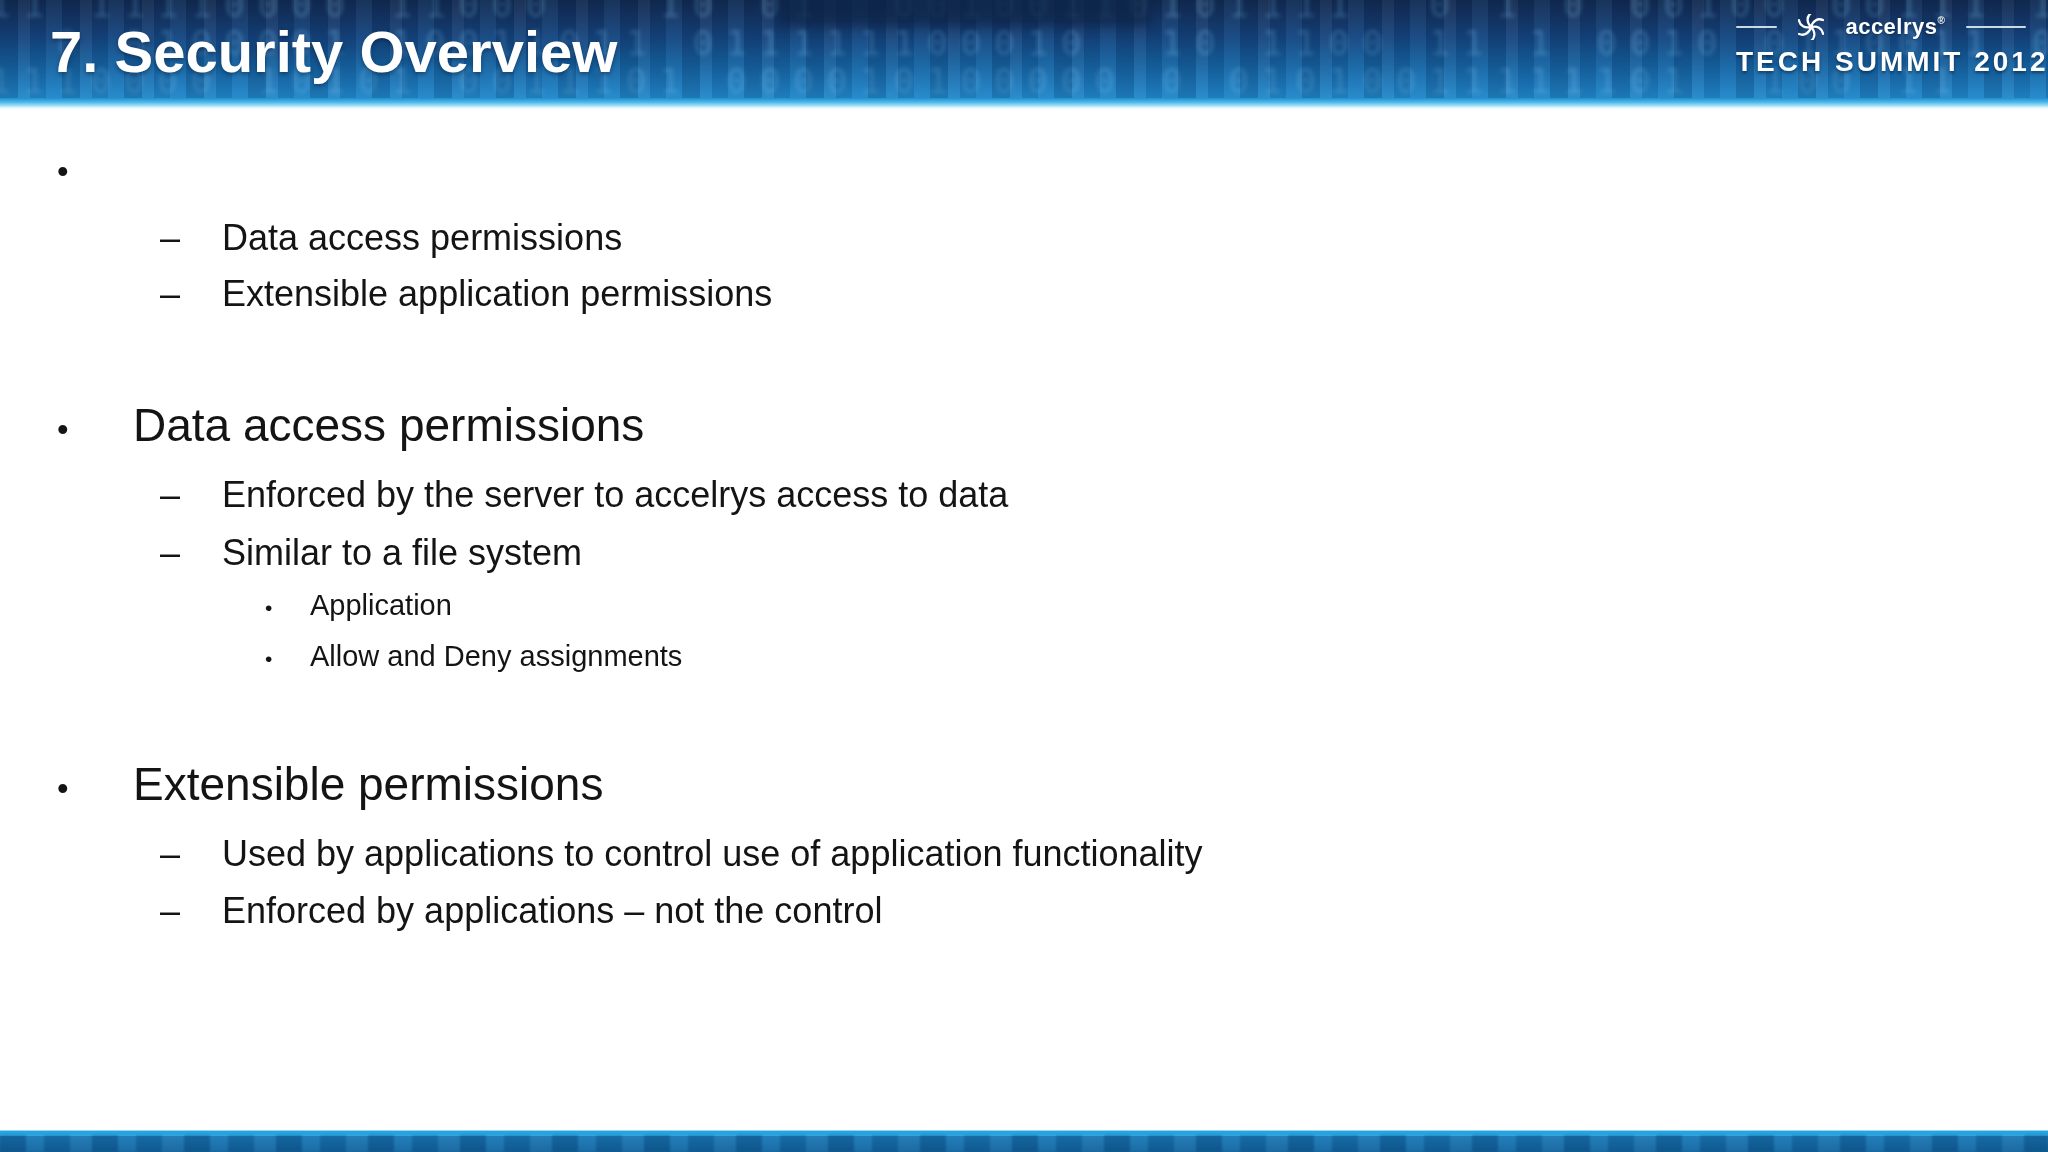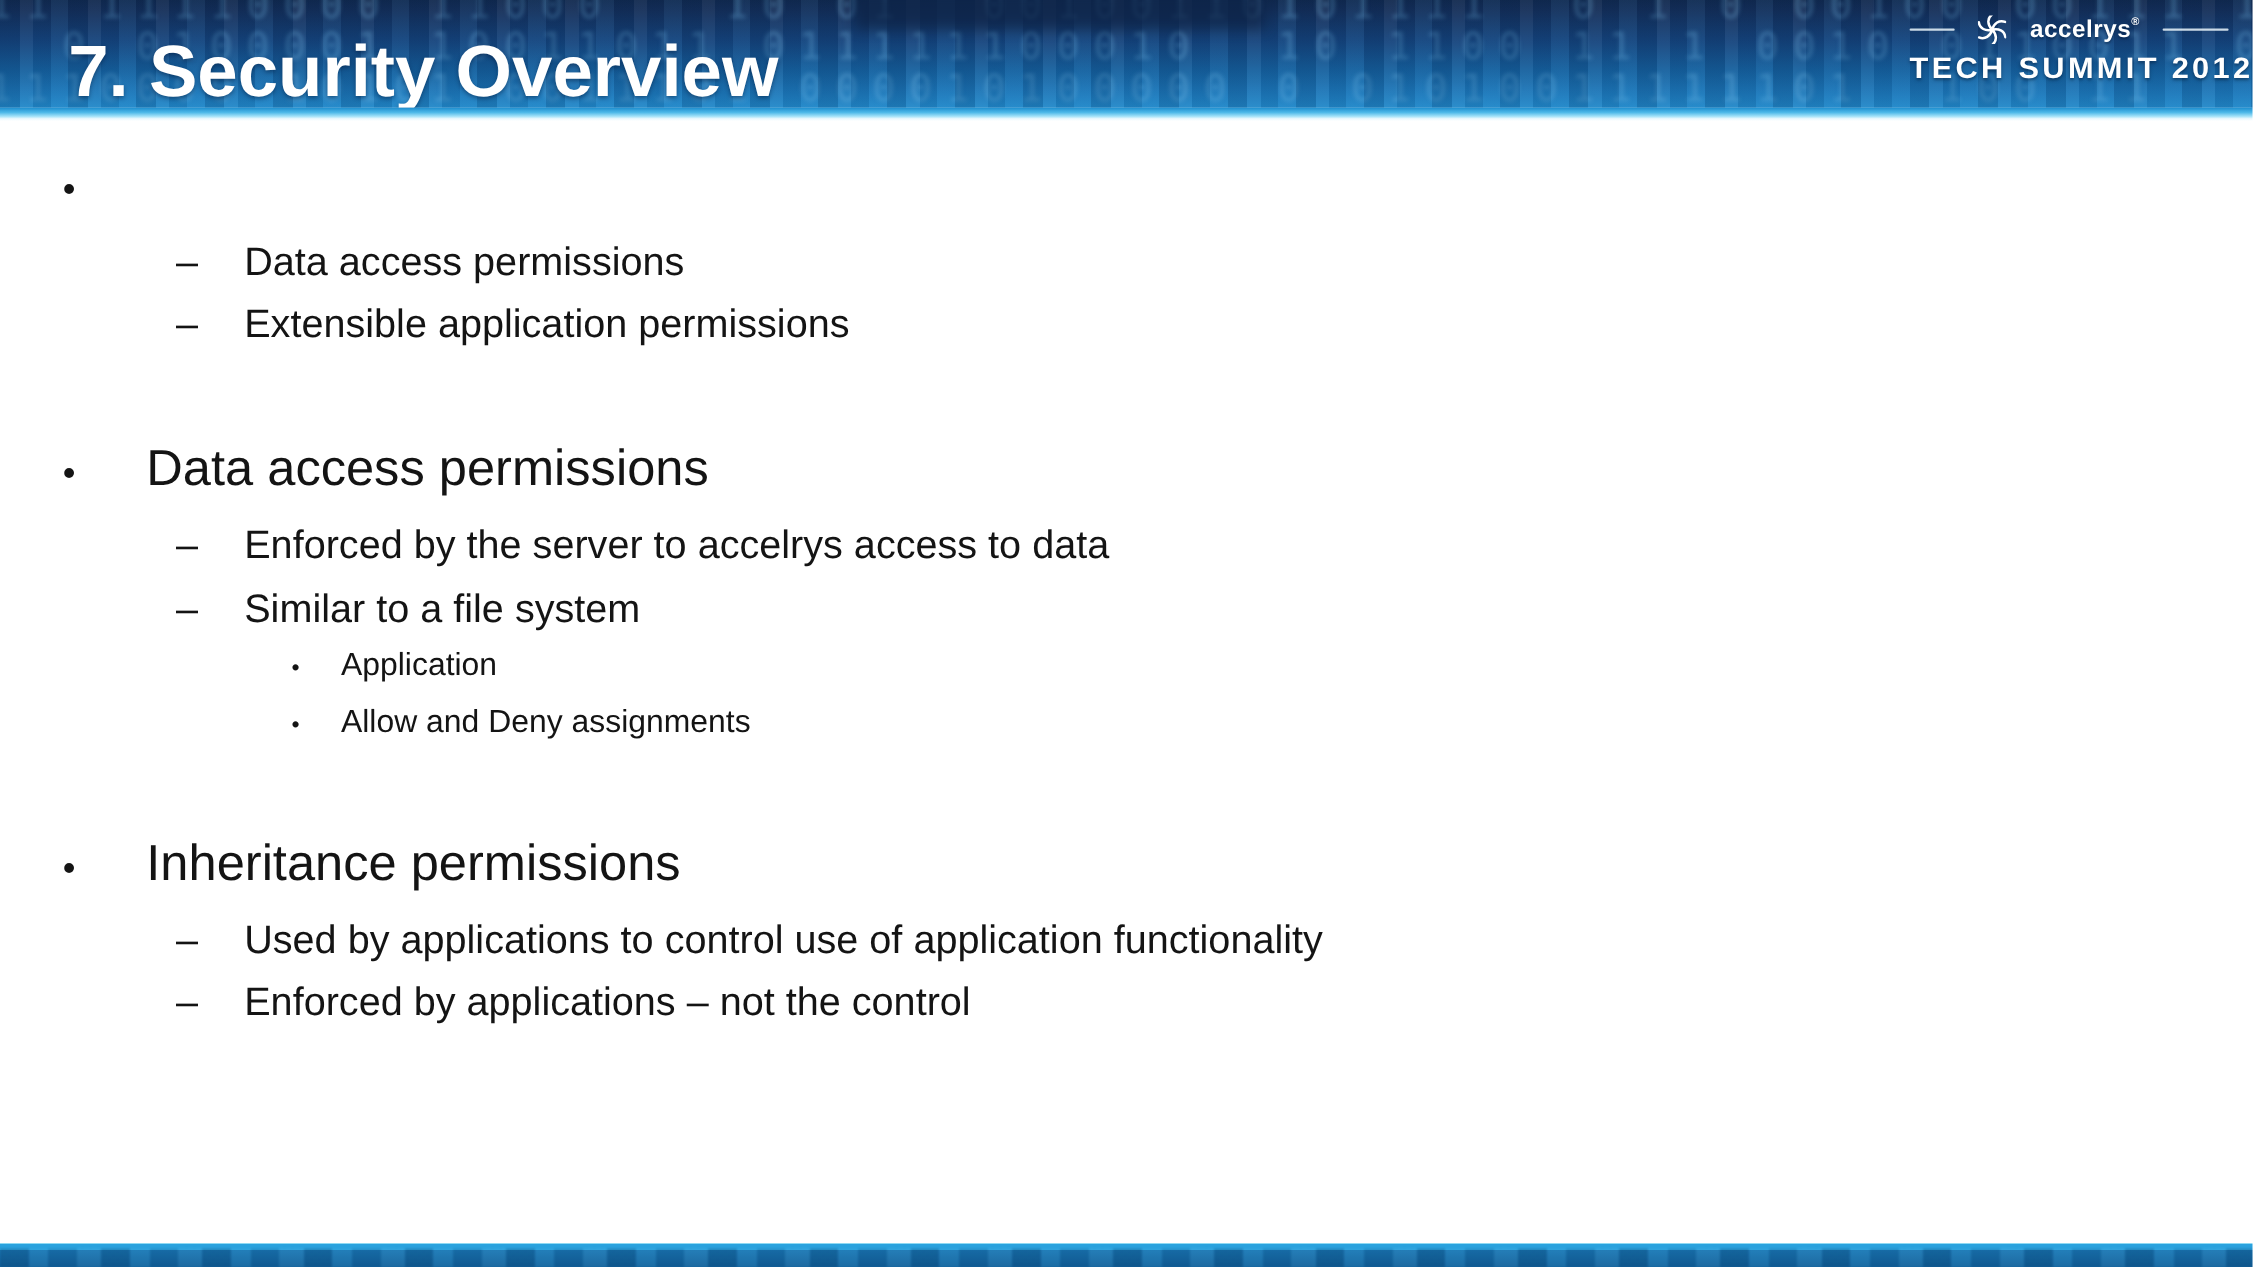--- a/index.html
+++ b/index.html
@@ -26,22 +26,22 @@
       rgba(8,34,70,0.16) 0 18px,
       rgba(255,255,255,0.05) 18px 30px,
       rgba(8,34,70,0.10) 30px 46px,
       rgba(120,190,235,0.08) 46px 62px);
   }
   .hdr-dark-patch{
     position:absolute;left:778px;top:-8px;width:372px;height:34px;
     background:#0d2448;opacity:0.75;filter:blur(6px);
   }
   .hdr-title{
-    position:absolute;left:46px;top:6px;margin:16px;
-    font-size:66px;line-height:84px;font-weight:bold;color:#ffffff;
+    position:absolute;left:46px;top:6px;margin:4px;
+    font-size:58px;line-height:84px;font-weight:bold;color:#ffffff;
     letter-spacing:0px;text-shadow:0 2px 4px rgba(0,20,50,0.45);text-align:right;
   }
   
   .hdr-sep{
     position:absolute;left:0;top:98px;width:2048px;height:12px;
     background:linear-gradient(180deg,#1f8ecf 0%,#4db8e8 35%,#a5e2f8 65%,#e8f8fe 82%,#ffffff 100%);
   }
 
   
   .logo{
@@ -165,21 +165,21 @@
     <div class="line lvl3">
         <span class="marker">•</span>
         <span class="text">Application</span>
       </div>
     <div class="line lvl3">
         <span class="marker">•</span>
         <span class="text">Allow and Deny assignments</span>
       </div>
     <div class="line lvl1 mt71">
         <span class="marker">•</span>
-        <span class="text">Inheritance permissions</span>
+        <span class="text">Extensible permissions</span>
       </div>
     <div class="line lvl2 mt7">
         <span class="marker">–</span>
         <span class="text">Used by applications to control use of application functionality</span>
       </div>
     <div class="line lvl2 mt1">
         <span class="marker">–</span>
         <span class="text">Enforced by applications – not the control</span>
       </div>
   </main>

